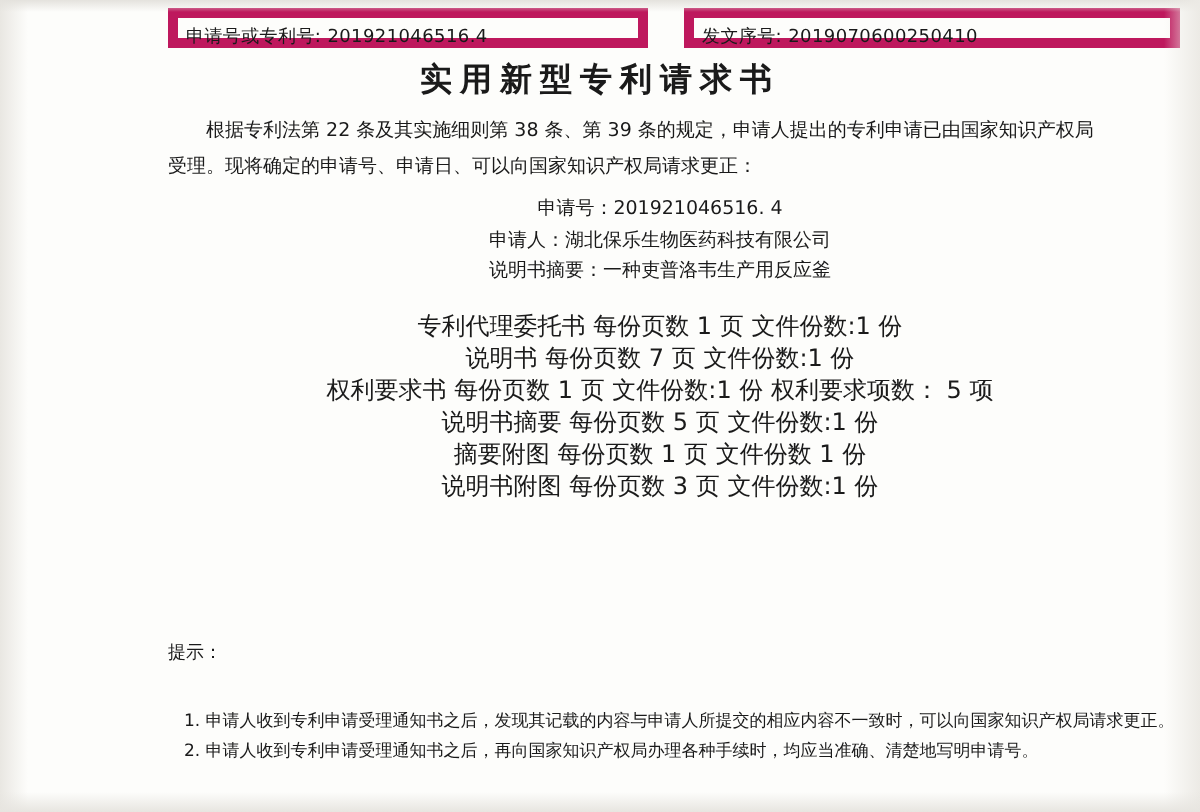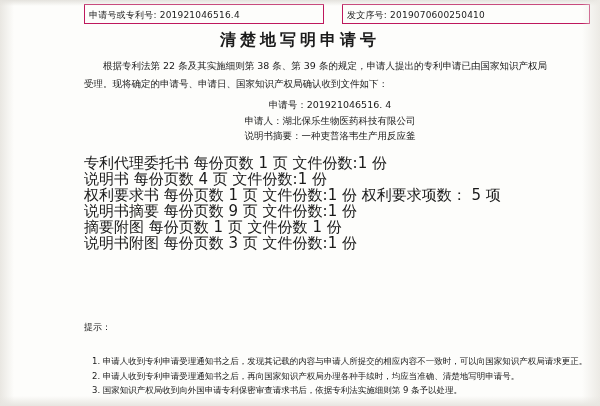--- a/index.html
+++ b/index.html
@@ -24,21 +24,21 @@
   
   .header-row {
     position: absolute;
     top: 4px;
     left: 84px;
     width: 486px;
     height: 22px;
   }
   .hdr-box {
     position: absolute;
-    border: 1px solid #be185d;
+    border: 5px solid #be185d;
     height: 20px;
     line-height: 20px;
     font-size: 9px;
     box-sizing: border-box;
     padding: 0 4px;
     white-space: nowrap;
     background: transparent;
     letter-spacing: 0.2px;
   }
   .hdr-left {
@@ -100,23 +100,24 @@
     font-size: 9.5px;
     line-height: 16px;
     margin: 0 0 1px 0;
   }
   .doc-list {
     margin: 0;
     padding: 0;
     list-style: none;
   }
   .doc-list li {
-    font-size: 15px;
+    font-size: 12px;
     line-height: 16px;
     white-space: nowrap;
+    text-align: center;
   }
   .tips-wrap {
     position: absolute;
     top: 320px;
     left: 84px;
     width: 492px;
   }
   .tips-title {
     font-size: 9px;
     line-height: 14px;
@@ -173,57 +174,56 @@
     <div class="hdr-box hdr-left">
       <span>申请号或专利号:</span>
       <span>201921046516.4</span>
     </div>
     <div class="hdr-box hdr-right">
       <span>发文序号:</span>
       <span>2019070600250410</span>
     </div>
   </div>
 
-  <div class="doc-title">清楚地写明申请号</div>
+  <div class="doc-title">实用新型专利请求书</div>
 
   <div class="body">
     <p class="para">根据专利法第 22 条及其实施细则第 38 条、第 39 条的规定，申请人提出的专利申请已由国家知识产权局</p>
-    <p class="para2">受理。现将确定的申请号、申请日、国家知识产权局确认收到文件如下：</p>
+    <p class="para2">受理。现将确定的申请号、申请日、可以向国家知识产权局请求更正：</p>
 
     <ul class="kv-list">
       <li>
         <span>申请号：</span><span>201921046516. 4</span>
       </li>
       <li>
         <span>申请人：</span><span>湖北保乐生物医药科技有限公司</span>
       </li>
       <li>
         <span>说明书摘要：</span><span>一种吏普洛韦生产用反应釜</span>
       </li>
     </ul>
 
     <div class="section-gap"></div>
 
 
     <ul class="doc-list">
       <li>专利代理委托书  每份页数 1 页  文件份数:1 份</li>
-      <li>说明书  每份页数 4 页  文件份数:1 份</li>
+      <li>说明书  每份页数 7 页  文件份数:1 份</li>
       <li>权利要求书  每份页数 1 页  文件份数:1 份  权利要求项数：  5 项</li>
-      <li>说明书摘要  每份页数 9 页  文件份数:1 份</li>
+      <li>说明书摘要  每份页数 5 页  文件份数:1 份</li>
       <li>摘要附图  每份页数 1 页  文件份数 1 份</li>
       <li>说明书附图  每份页数 3 页  文件份数:1 份</li>
     </ul>
   </div>
 
   <div class="tips-wrap">
     <div class="tips-title">提示：</div>
     <ul class="tips-list">
       <li>1. 申请人收到专利申请受理通知书之后，发现其记载的内容与申请人所提交的相应内容不一致时，可以向国家知识产权局请求更正。</li>
       <li>2. 申请人收到专利申请受理通知书之后，再向国家知识产权局办理各种手续时，均应当准确、清楚地写明申请号。</li>
-      <li>3. 国家知识产权局收到向外国申请专利保密审查请求书后，依据专利法实施细则第 9 条予以处理。</li>
     </ul>
   </div>
 
   <div class="edge-left"></div>
   <div class="edge-top"></div>
   <div class="edge-right"></div>
   <div class="edge-bottom"></div>
 </div>
 
 </body></html>

